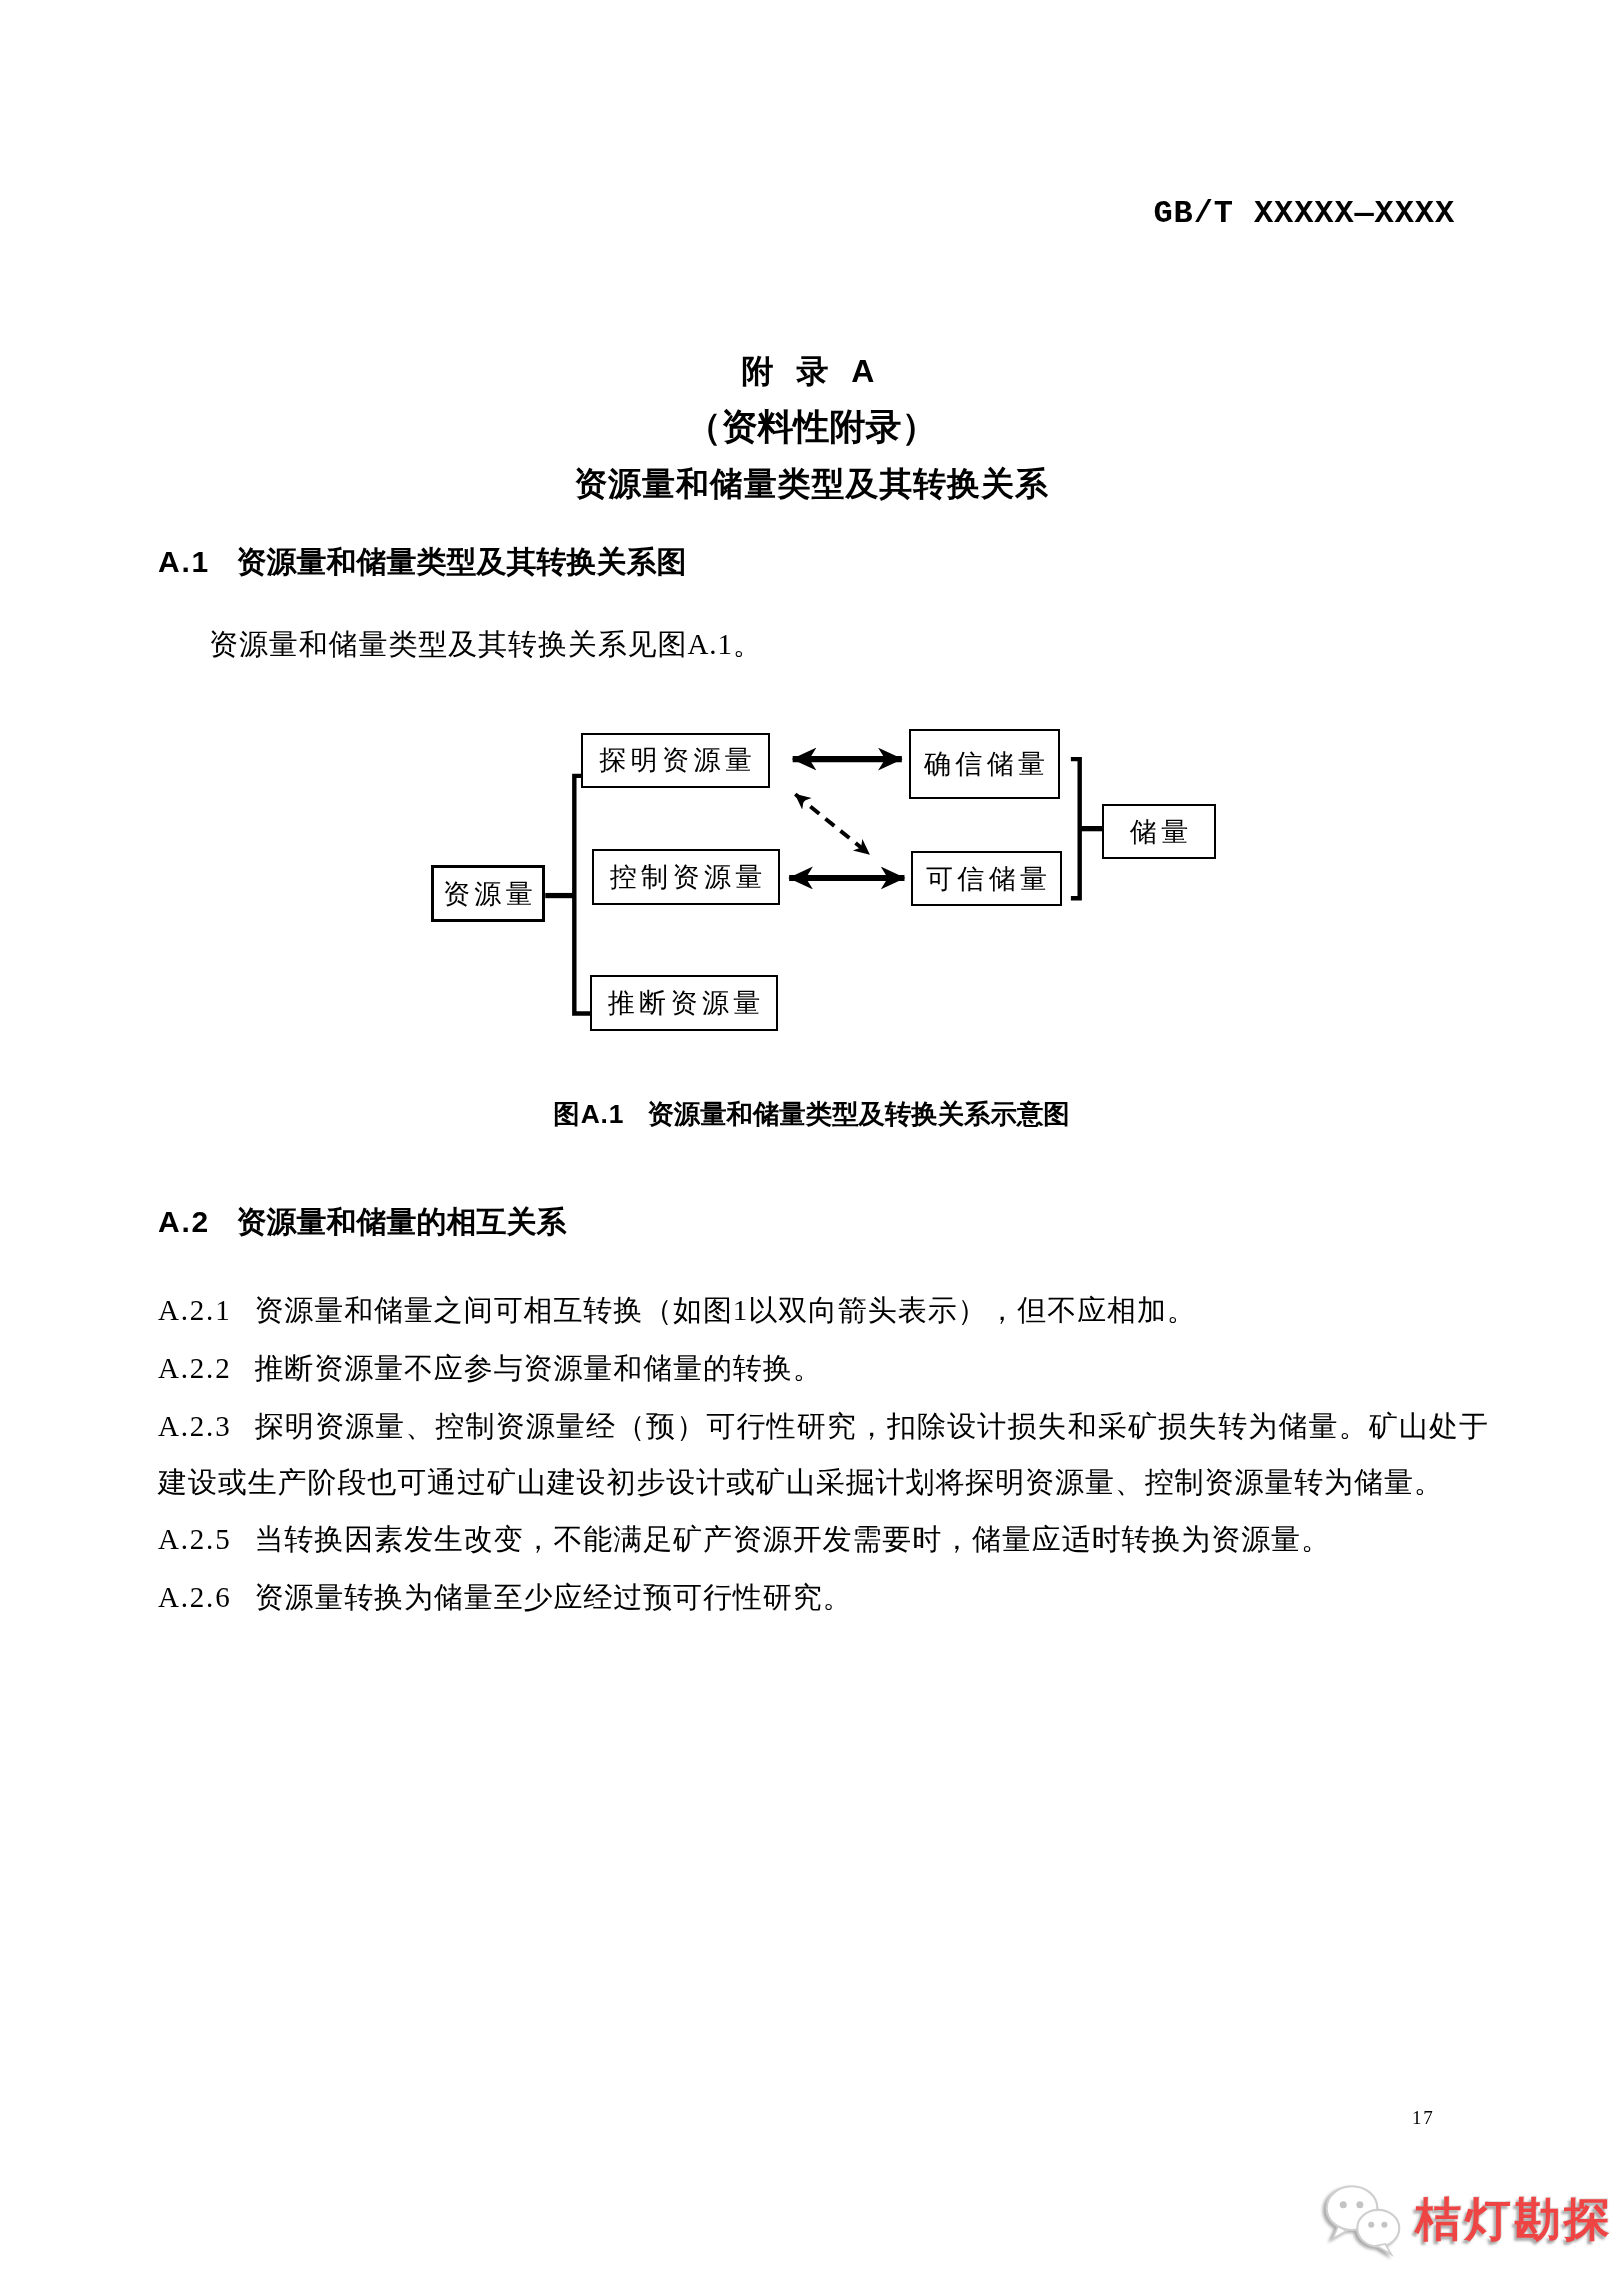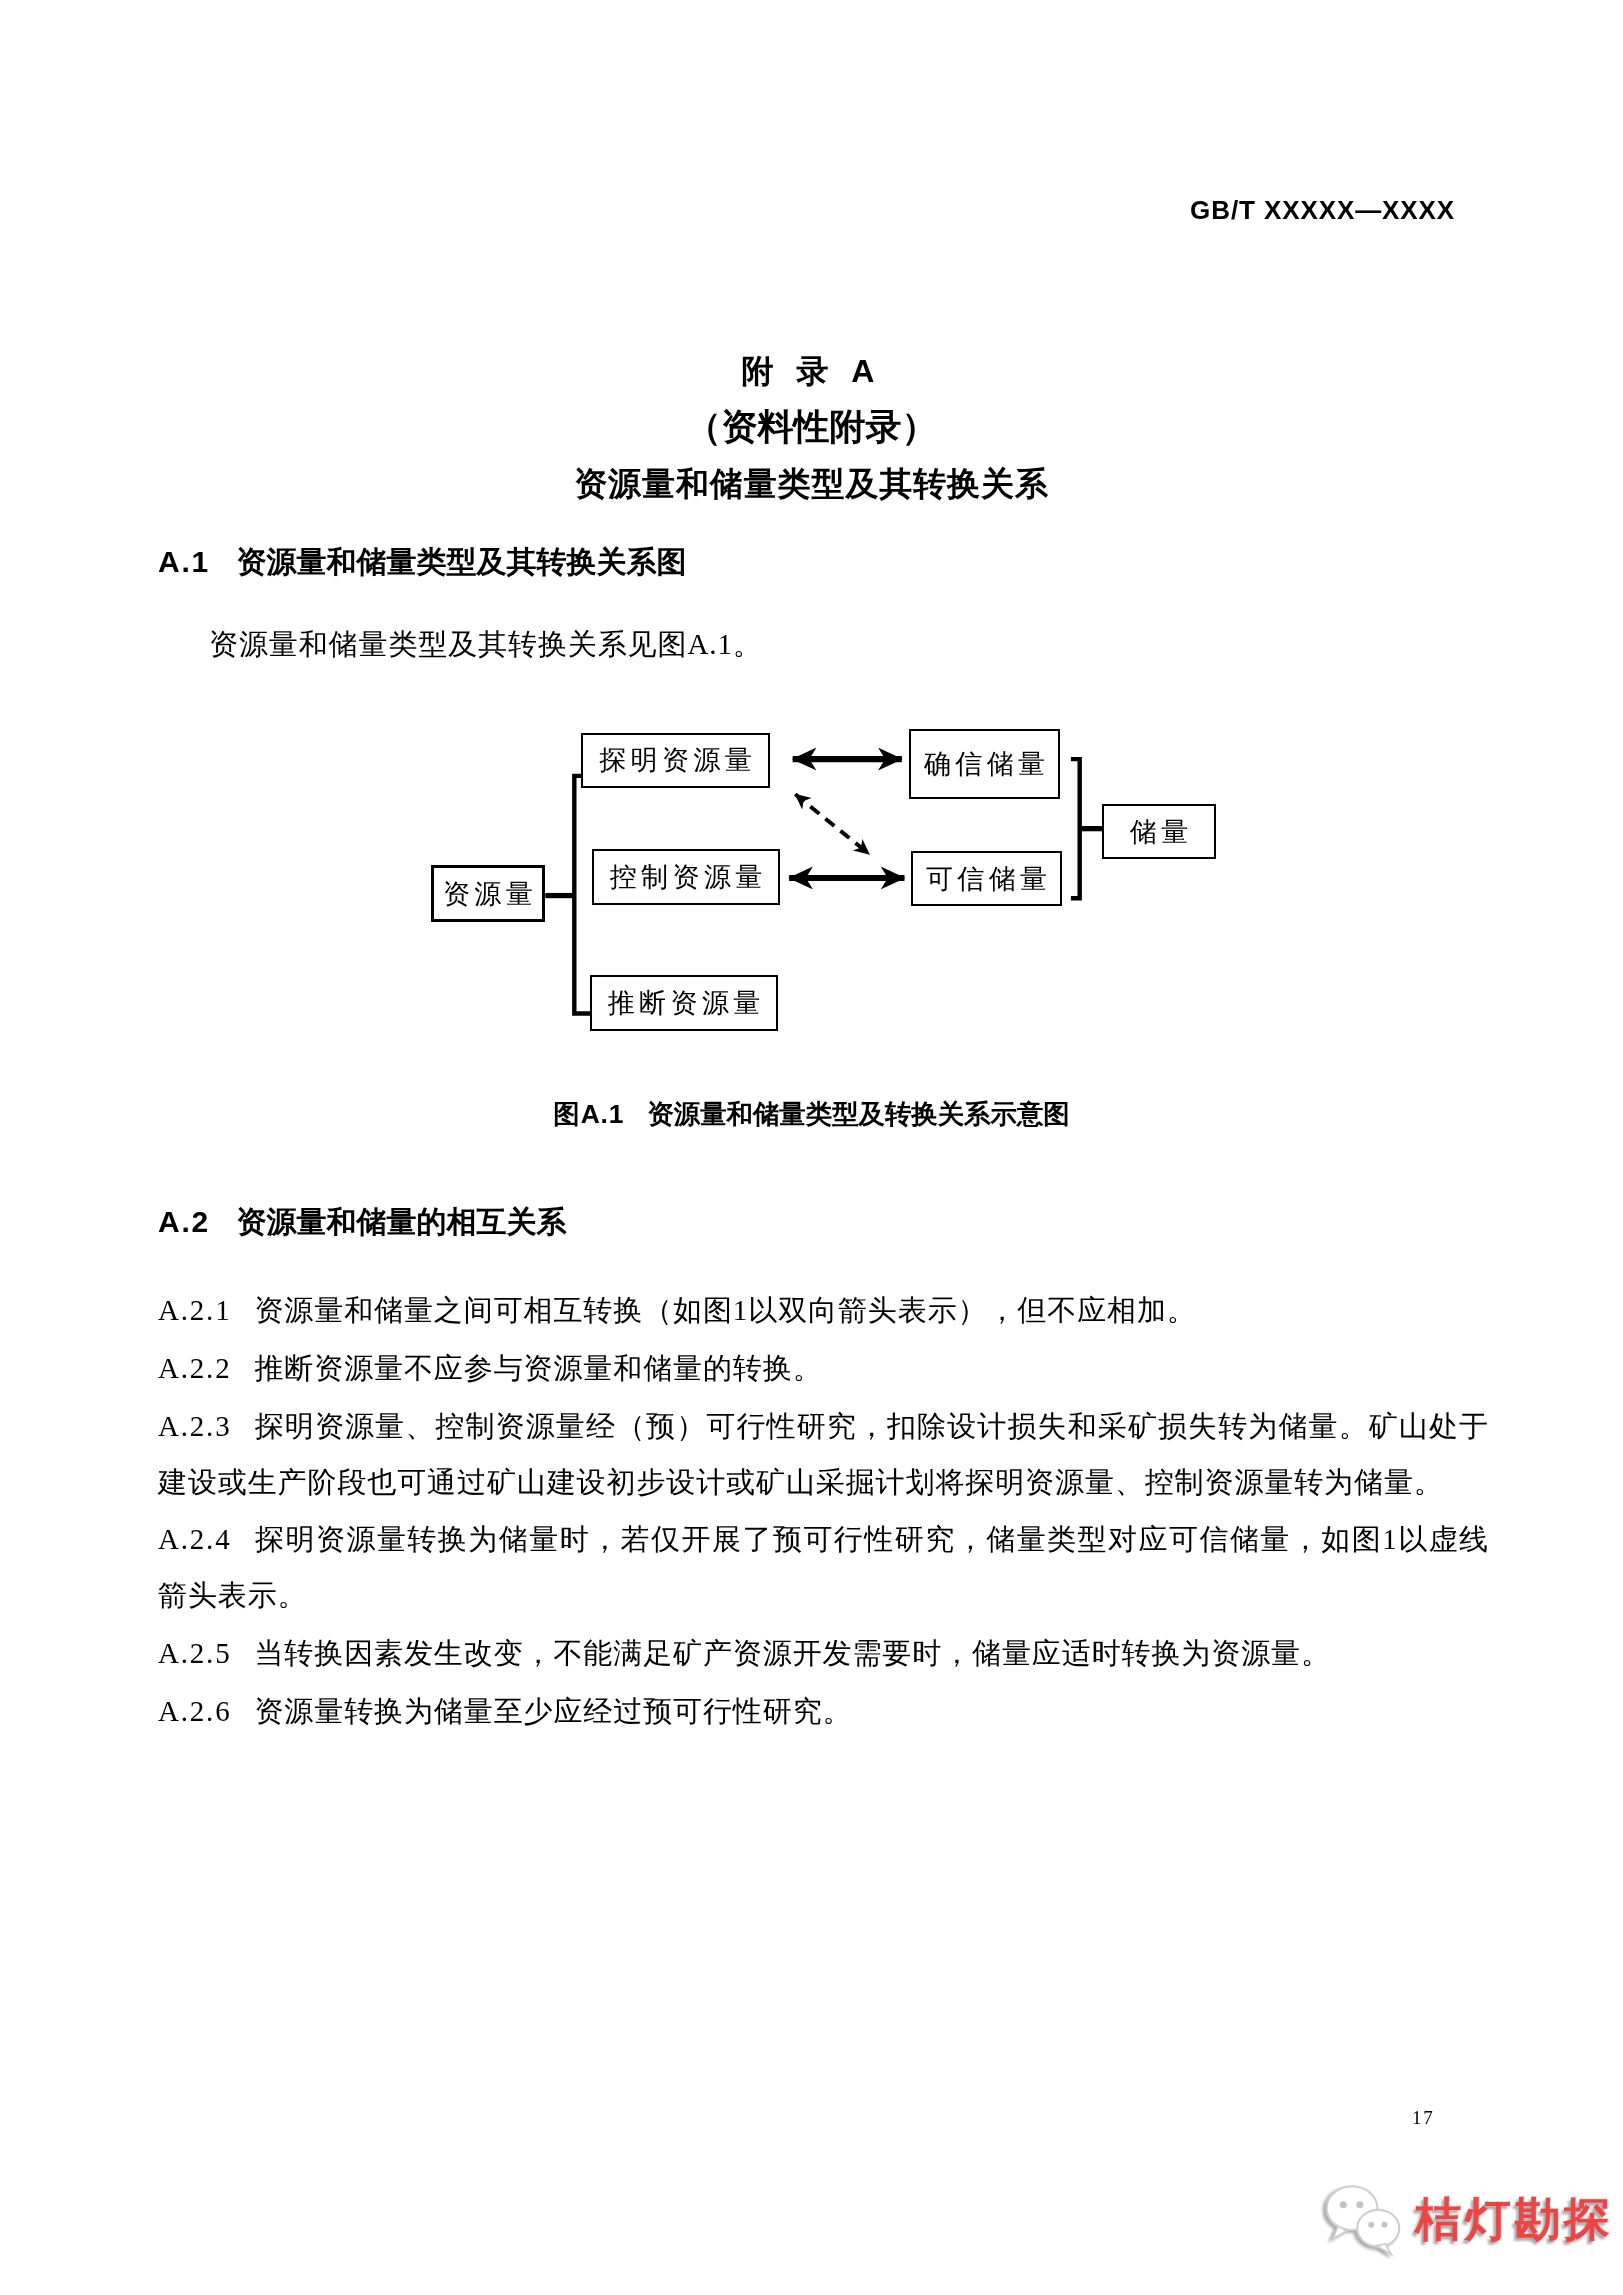--- a/index.html
+++ b/index.html
@@ -8,22 +8,22 @@
     width:1623px;height:2295px;
     margin:0 auto;
     background:#ffffff;
     font-family:"Liberation Serif","DejaVu Serif",serif;
     color:#000;
     overflow:hidden;
   }
   
   .doc-header{
     position:absolute;top:195px;right:168px;
-    font-family:Liberation Sans, sans-serif;
-    font-weight:600;font-size:26px;letter-spacing:0.9px;
+    font-family:Liberation Mono, monospace;
+    font-weight:600;font-size:32px;letter-spacing:0.9px;
     white-space:pre;
   }
   
   .appendix-title{position:absolute;top:350px;left:0;width:100%;text-align:center;
     font-family:"Liberation Sans","DejaVu Sans",sans-serif;font-weight:bold;}
   .appendix-title .t1{font-size:32px;letter-spacing:7px;margin-bottom:8.8px;}
   .appendix-title .t2{font-size:36px;margin-bottom:10.6px;}
   .appendix-title .t3{font-size:33px;letter-spacing:0.9px;}
   
   .heading{
@@ -143,21 +143,20 @@
   </div>
 
   <div class="heading a2-heading">
     <span class="hnum">A.2</span><span>资源量和储量的相互关系</span>
   </div>
 
   <div class="a2-body">
     <p class="item"><span class="num">A.2.1</span><span>资源量和储量之间可相互转换（如图1以双向箭头表示），但不应相加。</span></p>
     <p class="item"><span class="num">A.2.2</span><span>推断资源量不应参与资源量和储量的转换。</span></p>
     <p class="item"><span class="num">A.2.3</span><span>探明资源量、控制资源量经（预）可行性研究，扣除设计损失和采矿损失转为储量。矿山处于建设或生产阶段也可通过矿山建设初步设计或矿山采掘计划将探明资源量、控制资源量转为储量。</span></p>
-    <p class="item"><span class="num">A.2.4</span><span>探明资源量转换为储量时，若仅开展了预可行性研究，储量类型对应可信储量，如图1以虚线箭头表示。</span></p>
     <p class="item"><span class="num">A.2.5</span><span>当转换因素发生改变，不能满足矿产资源开发需要时，储量应适时转换为资源量。</span></p>
     <p class="item"><span class="num">A.2.6</span><span>资源量转换为储量至少应经过预可行性研究。</span></p>
   </div>
 
   <div class="page-number">17</div>
 
   <div class="watermark">
     <svg class="wm-icon" width="88" height="77" viewBox="0 0 100 88">
       <ellipse cx="34" cy="31" rx="29" ry="25" fill="#ffffff" stroke="#cfcfcf" stroke-width="2.5"></ellipse>
       <path d="M18,52 L12,66 L28,57 Z" fill="#ffffff" stroke="#cfcfcf" stroke-width="2"></path>

